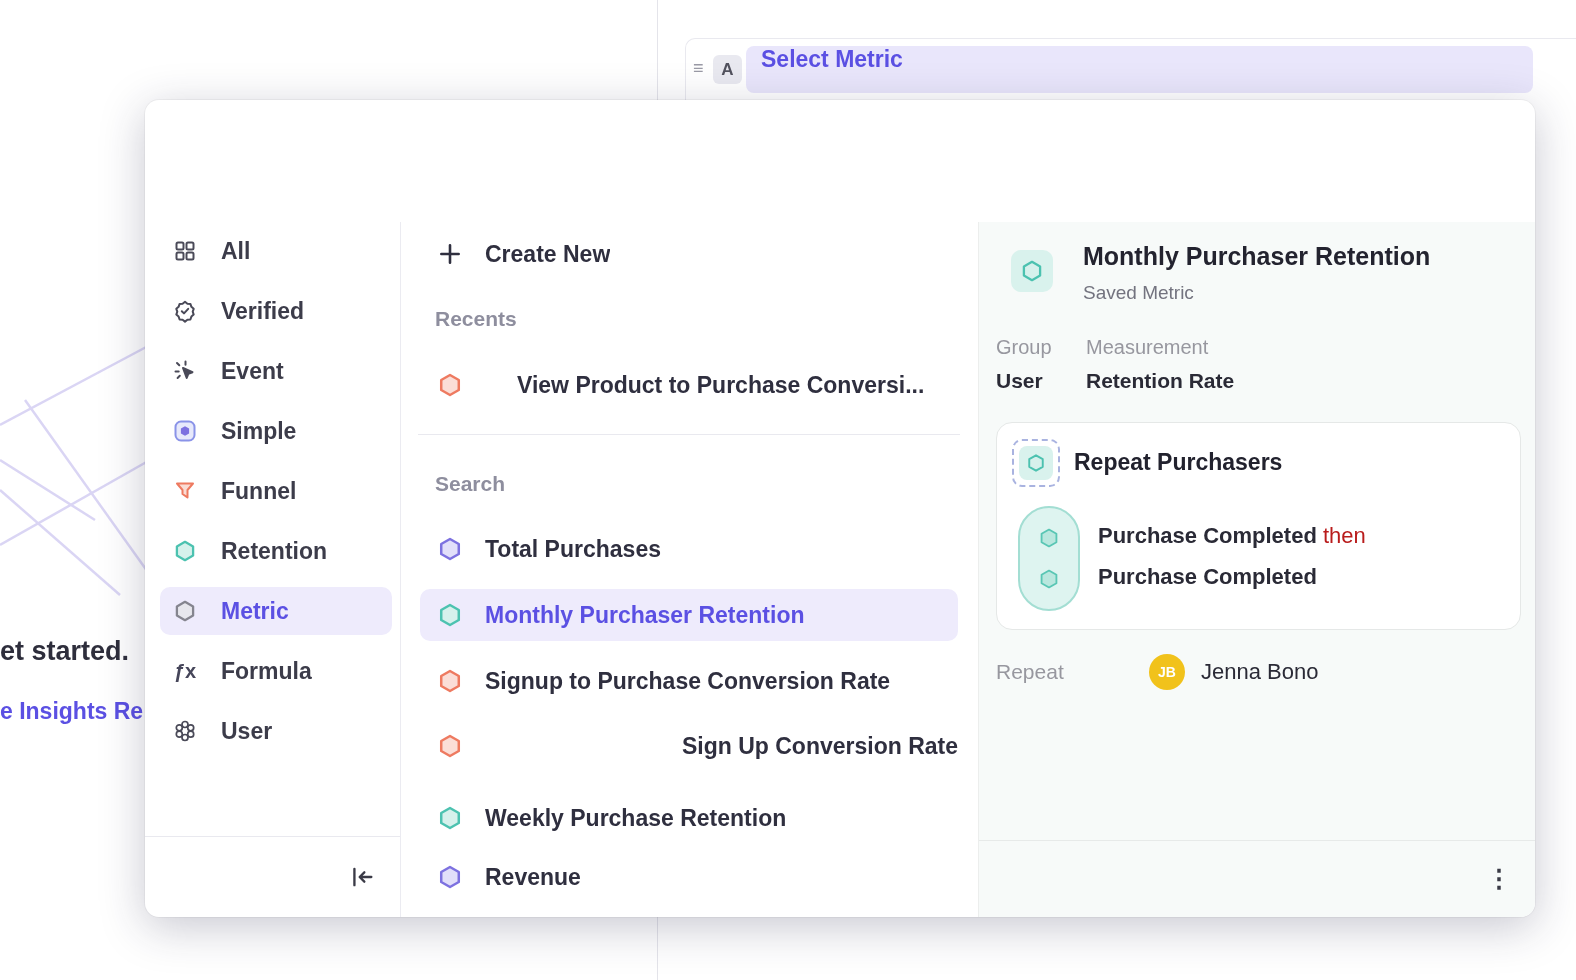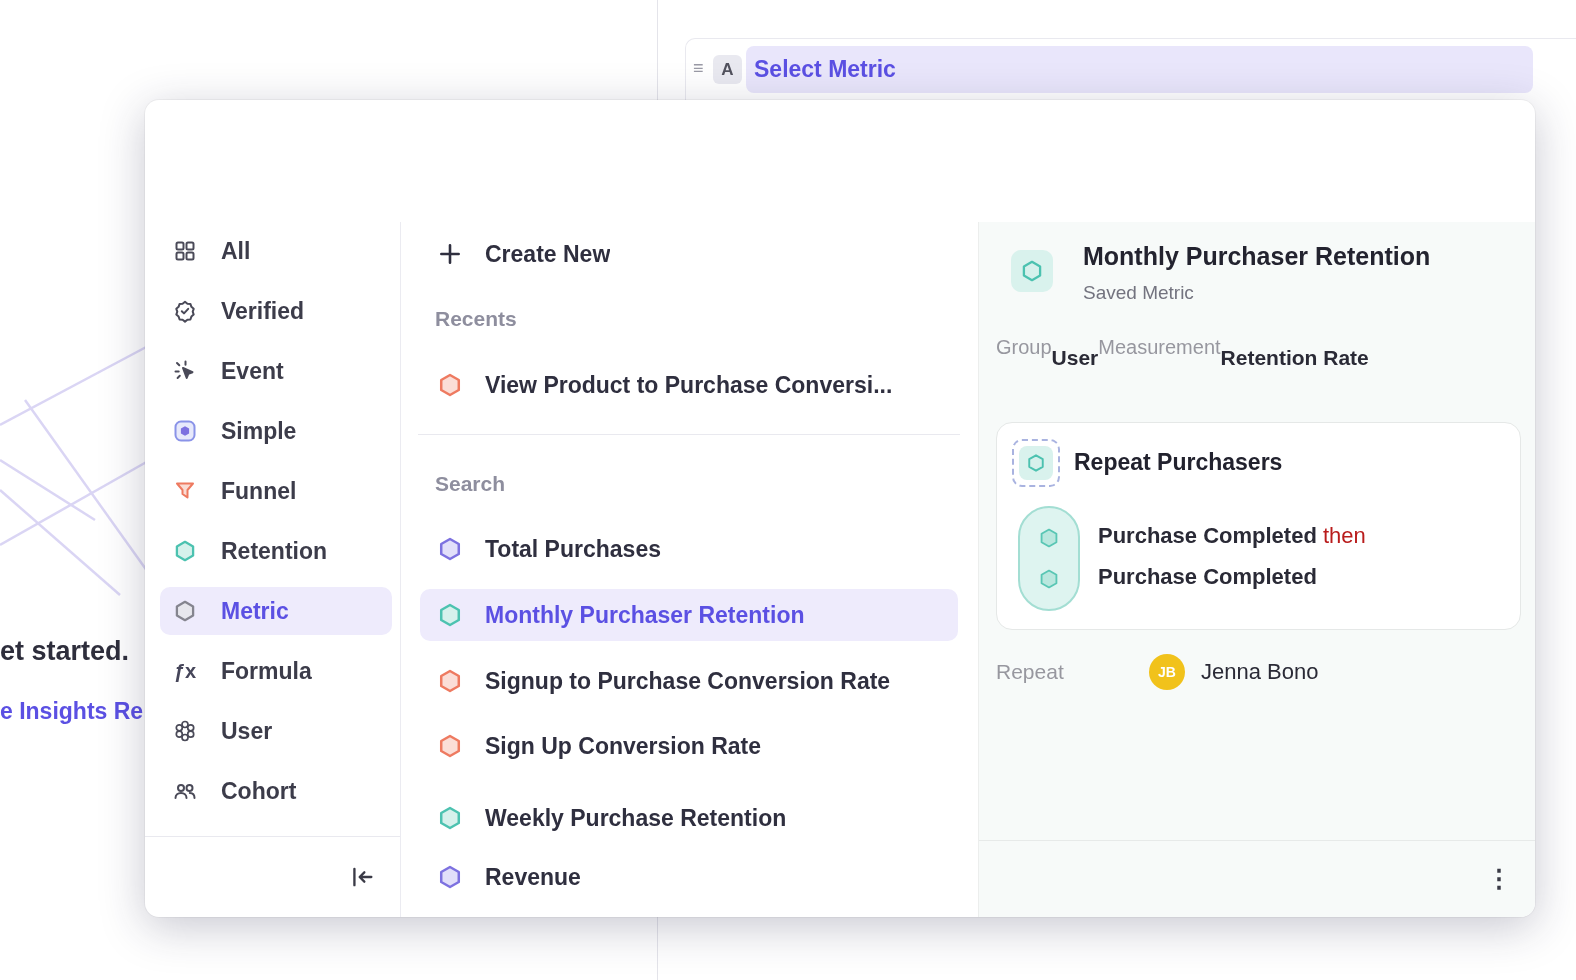--- a/index.html
+++ b/index.html
@@ -21,21 +21,21 @@
     border:1px solid #e9e9ef; border-right:none; border-bottom:none;
     border-radius:10px 0 0 0; z-index:2;
   }
   .drag-icon { position:absolute; left:7px; top:20px; color:#9a9aa6; font-size:18px; line-height:18px; cursor:grab; }
   .series-badge {
     position:absolute; left:27px; top:16px; width:29px; height:29px; background:#e9e9f0; border-radius:6px;
     color:#52525e; font-weight:700; font-size:17px; display:flex; align-items:center; justify-content:center;
   }
   .select-metric {
     position:absolute; left:60px; top:7px; right:43px; height:47px; background:#e9e6fb; border-radius:8px;
-    display:flex; align-items:center; padding-left:8px; color:#5b50e3; font-size:23px; font-weight:600; cursor:pointer;
+    display:flex; padding-left:15px; color:#5b50e3; font-size:23px; font-weight:600; cursor:pointer;
   }
 
   
   .modal {
     position:absolute; left:145px; top:100px; width:1390px; height:817px; background:#fff;
     border-radius:14px; box-shadow:0 10px 45px rgba(35,35,70,.25), 0 0 0 1px rgba(0,0,0,.04);
     z-index:5; overflow:hidden;
   }
 
   
@@ -85,21 +85,21 @@
 
   
   .detail {
     position:absolute; left:833px; top:122px; width:557px; bottom:0;
     background:#f7faf9; border-left:1px solid #eceeed; border-radius:0 0 14px 0;
   }
   .d-icon { position:absolute; left:32px; top:28px; width:42px; height:42px; background:#d9f2ed; border-radius:10px; display:flex; align-items:center; justify-content:center; }
   .d-title { position:absolute; left:104px; top:20px; font-size:25px; font-weight:700; color:#23232f; white-space:nowrap; }
   .d-sub { position:absolute; left:104px; top:60px; font-size:19px; color:#73737f; }
   .d-meta { position:absolute; left:17px; top:114px; display:flex; }
-  .d-meta .col { display:flex; flex-direction:row; }
+  .d-meta .col { display:flex; flex-direction:column; }
   .d-meta .col1 { min-width:90px; }
   .d-meta .k { font-size:20px; font-weight:500; color:#97979f; }
   .d-meta .v { margin-top:10px; font-size:21px; font-weight:700; color:#2a2a36; }
 
   .b-card { position:absolute; left:17px; top:200px; width:525px; height:208px; background:#fff; border:1px solid #e5e8e7; border-radius:16px; }
   .b-icon { position:absolute; left:15px; top:16px; width:48px; height:48px; border:2px dashed #a9b3e0; border-radius:10px; display:flex; align-items:center; justify-content:center; }
   .b-icon .inner { width:34px; height:34px; background:#d9f2ed; border-radius:8px; display:flex; align-items:center; justify-content:center; }
   .b-title { position:absolute; left:77px; top:26px; font-size:23px; font-weight:700; color:#22222e; }
   .b-pill { position:absolute; left:21px; top:83px; width:62px; height:105px; background:#def4f0; border:2px solid #a3ded3; border-radius:32px; }
   .b-pill .h1 { position:absolute; left:18px; top:19px; }
@@ -233,31 +233,20 @@
             <circle cx="17.7" cy="8.8" r="3"></circle>
             <circle cx="17.7" cy="15.2" r="3"></circle>
             <circle cx="12" cy="18.5" r="3"></circle>
             <circle cx="6.3" cy="15.2" r="3"></circle>
             <circle cx="6.3" cy="8.8" r="3"></circle>
           </svg>
       </span>
       <span>User</span>
     </div>
 
-    <div class="side-item">
-      <span class="icn">
-        <svg width="24" height="24" viewBox="0 0 24 24" class="stroke-ic">
-            <circle cx="8" cy="9" r="3"></circle>
-            <path d="M2.5 19 c0-3 2.5-5 5.5-5 s5.5 2 5.5 5"></path>
-            <circle cx="16.5" cy="9" r="3"></circle>
-            <path d="M16.8 14 c3 0 4.7 2.2 4.7 5"></path>
-          </svg>
-      </span>
-      <span>Cohort</span>
-    </div>
   </div>
 
   <div class="sidebar-divider"></div>
   <div class="collapse-btn">
     <svg width="28" height="28" viewBox="0 0 24 24" class="stroke-ic" style="stroke:#3a3a46">
       <path d="M5.5 5 v14 M20 12 H10.5 M14 8 l-4 4 4 4"></path>
     </svg>
   </div>
   <div class="v-div1"></div>
 
@@ -265,21 +254,21 @@
     <span class="icn">
       <svg width="26" height="26" viewBox="0 0 24 24" class="stroke-ic" style="stroke:#2f2f3f;stroke-width:2.4">
           <path d="M12 4 v16 M4 12 h16"></path>
         </svg>
     </span>
     <span class="lbl">Create New</span>
   </div>
 
   <div class="sec-head" style="top:207px;">Recents</div>
 
-  <div class="m-row" style="top:259px;">
+  <div class="m-row" style="top:259px;gap:32px;">
     <span class="icn">
       <svg width="26" height="26" viewBox="0 0 24 24" class="hex hex-red">
           <path d="M12 2.8 L20.1 7.4 V16.6 L12 21.2 L3.9 16.6 V7.4 Z"></path>
         </svg>
     </span>
     <span class="lbl">View Product to Purchase Conversi...</span>
   </div>
 
   <div class="mid-divider"></div>
 
@@ -305,21 +294,21 @@
 
   <div class="m-row" style="top:555px;">
     <span class="icn">
       <svg width="26" height="26" viewBox="0 0 24 24" class="hex hex-red">
           <path d="M12 2.8 L20.1 7.4 V16.6 L12 21.2 L3.9 16.6 V7.4 Z"></path>
         </svg>
     </span>
     <span class="lbl">Signup to Purchase Conversion Rate</span>
   </div>
 
-  <div class="m-row" style="top:620px;">
+  <div class="m-row" style="top:620px;justify-content:space-between;">
     <span class="icn">
       <svg width="26" height="26" viewBox="0 0 24 24" class="hex hex-red">
           <path d="M12 2.8 L20.1 7.4 V16.6 L12 21.2 L3.9 16.6 V7.4 Z"></path>
         </svg>
     </span>
     <span class="lbl">Sign Up Conversion Rate</span>
   </div>
 
   <div class="m-row" style="top:692px;">
     <span class="icn">

